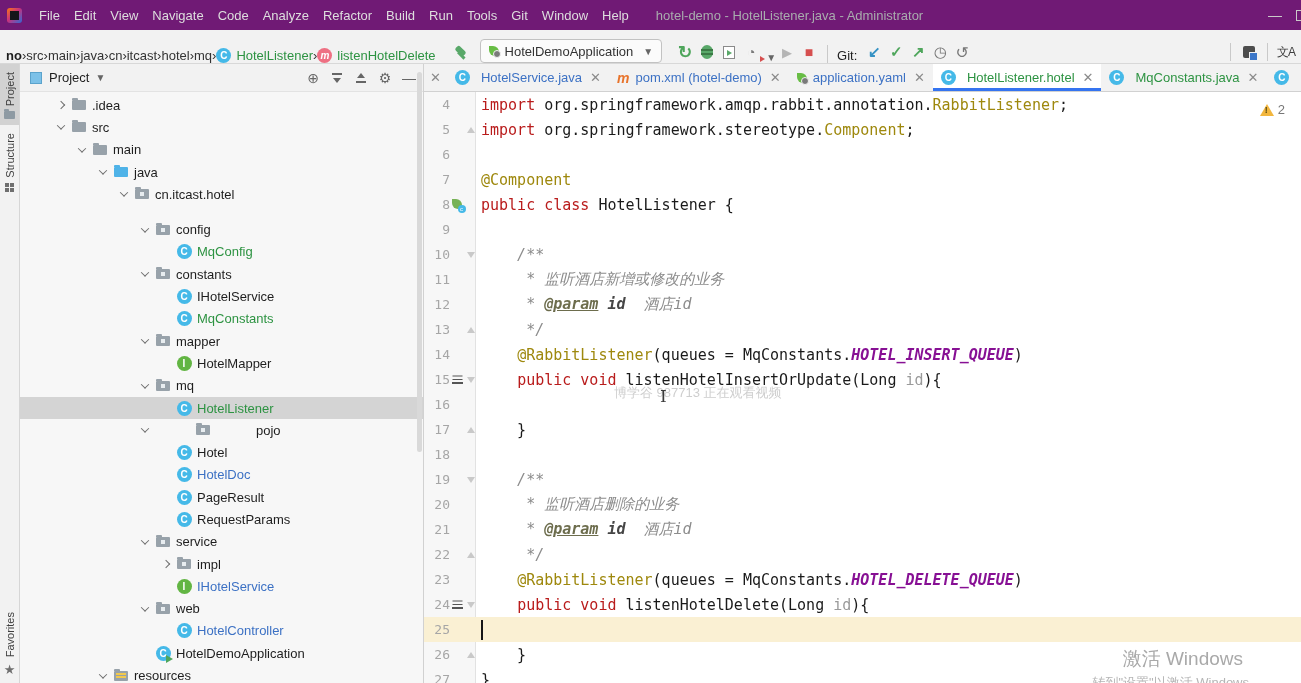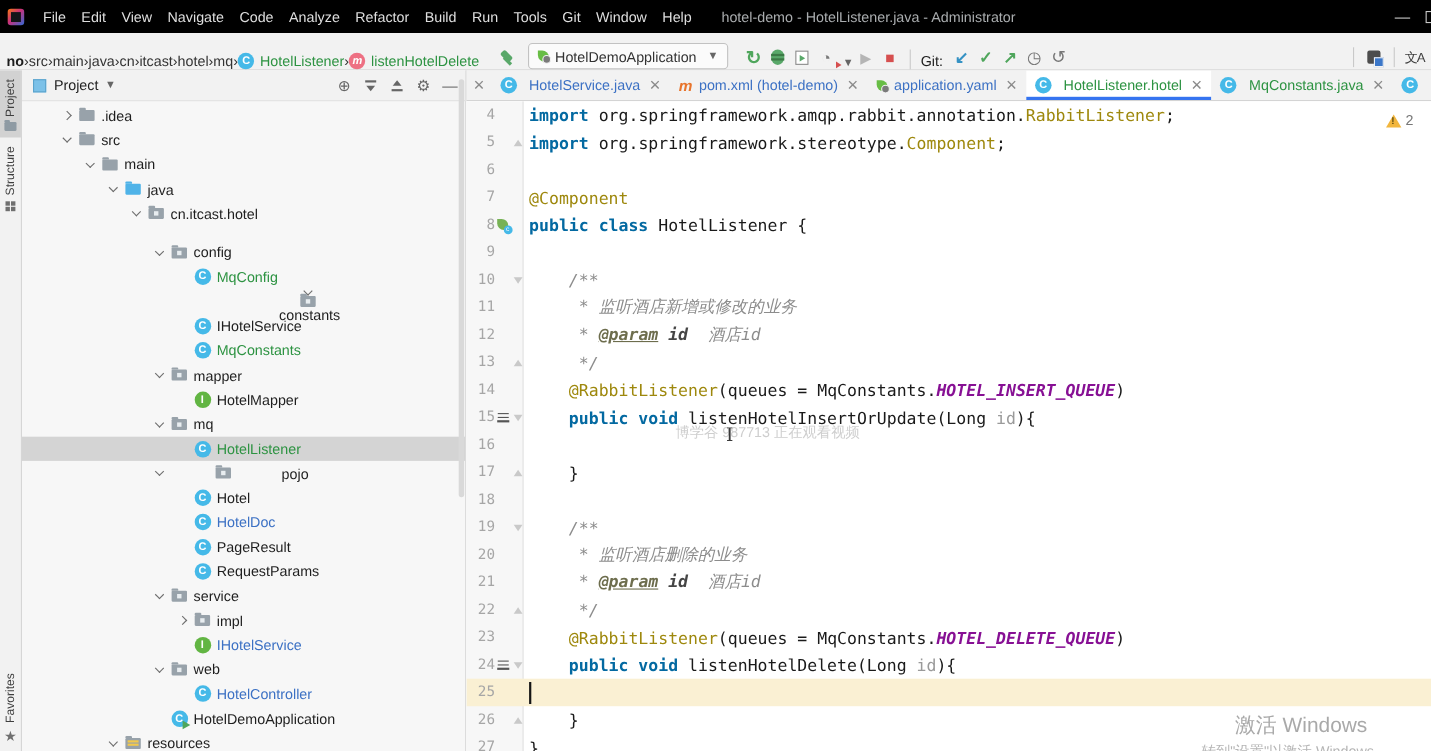--- a/index.html
+++ b/index.html
@@ -1,21 +1,21 @@
 <!DOCTYPE html>
 <html><head>
 <meta charset="utf-8">
 <style>
   * { margin:0; padding:0; box-sizing:border-box; }
   html,body { width:1301px; height:683px; overflow:hidden; }
   body { font-family:"Liberation Sans", sans-serif; background:#fff; }
   .app { position:relative; width:1301px; height:683px; overflow:hidden; background:#fff; }
 
   
-  .titlebar { height:30px; background:#000000; display:flex; align-items:center; color:#dedede; font-size:13px; }
+  .titlebar { height:30px; background:#701a75; display:flex; align-items:center; color:#dedede; font-size:13px; }
   .logo { width:15px; height:15px; margin:0 10px 0 7px; border-radius:3px;
           background:linear-gradient(135deg,#f97a12 0%,#c9317c 45%,#2e6bd6 100%); position:relative; }
   .logo::after { content:""; position:absolute; inset:3px; background:#15161a; }
   .menu-item { padding:0 7px; cursor:default; }
   .win-title { margin-left:20px; color:#a9acae; white-space:nowrap; }
   .win-controls { margin-left:auto; display:flex; align-items:center; color:#c9c9c9; }
   .win-min { padding:0 14px; font-size:14px; }
   .win-max { width:11px; height:11px; border:1.5px solid #c9c9c9; margin-right:-6px; }
 
   
@@ -124,21 +124,21 @@
 
   .code { flex:1; position:relative; background:#fff; overflow:hidden;
           font-family:"DejaVu Sans Mono", monospace; font-size:15px; }
   .gutterbg { position:absolute; left:0; top:0; bottom:0; width:52px; background:#f7f7f7; border-right:1px solid #e2e2e2; }
   .cline { position:relative; height:25px; display:flex; align-items:center; }
   .cline.current { background:#faf0d3; }
   .ln { width:26px; text-align:right; color:#a6a6a6; font-size:13px; flex:none; }
   .gslot { width:15px; display:flex; align-items:center; justify-content:center; flex:none; }
   .fslot { width:11px; display:flex; align-items:center; justify-content:center; flex:none; }
   .ctext { white-space:pre; padding-left:5px; color:#1a1a1a; }
-  .kw { color:#0369a1; font-weight:bold; }
+  .kw { color:#b91c1c; font-weight:normal; }
   .ann { color:#9e880d; }
   .cmt { color:#8c8c8c; font-style:italic; }
   .tag { color:#6d6d4d; font-style:italic; font-weight:bold; text-decoration:underline; }
   .cmtb { color:#454545; font-style:italic; font-weight:bold; }
   .cst { color:#871094; font-style:italic; font-weight:bold; }
   .prm { color:#9a9a9a; }
   .fold-down { border-top:6px solid #c9c9c9; border-left:4px solid transparent; border-right:4px solid transparent; }
   .fold-up { border-bottom:6px solid #c9c9c9; border-left:4px solid transparent; border-right:4px solid transparent; }
   .gi-spring { position:relative; width:12px; height:12px; }
   .gi-spring::before { content:""; position:absolute; left:0; top:0; width:10px; height:10px; background:#77b255; border-radius:0 60% 0 60%; }
@@ -350,21 +350,21 @@
             </span>
             <span class="tlabel">config</span>
           </div>
           <div class="trow" style="padding-left: 137px;">
             <span class="arrow-slot"></span>
             <span class="ticon">
               <span class="cibubble c">C</span>
             </span>
             <span class="tlabel green">MqConfig</span>
           </div>
-          <div class="trow" style="padding-left: 116px; flex-direction: column;">
+          <div class="trow" style="padding-left: 116px;">
             <span class="arrow-slot">
               <span class="chev open"></span>
             </span>
             <span class="ticon">
               <span class="fold-ic pkg"></span>
             </span>
             <span class="tlabel">constants</span>
           </div>
           <div class="trow" style="padding-left: 137px;">
             <span class="arrow-slot"></span>

